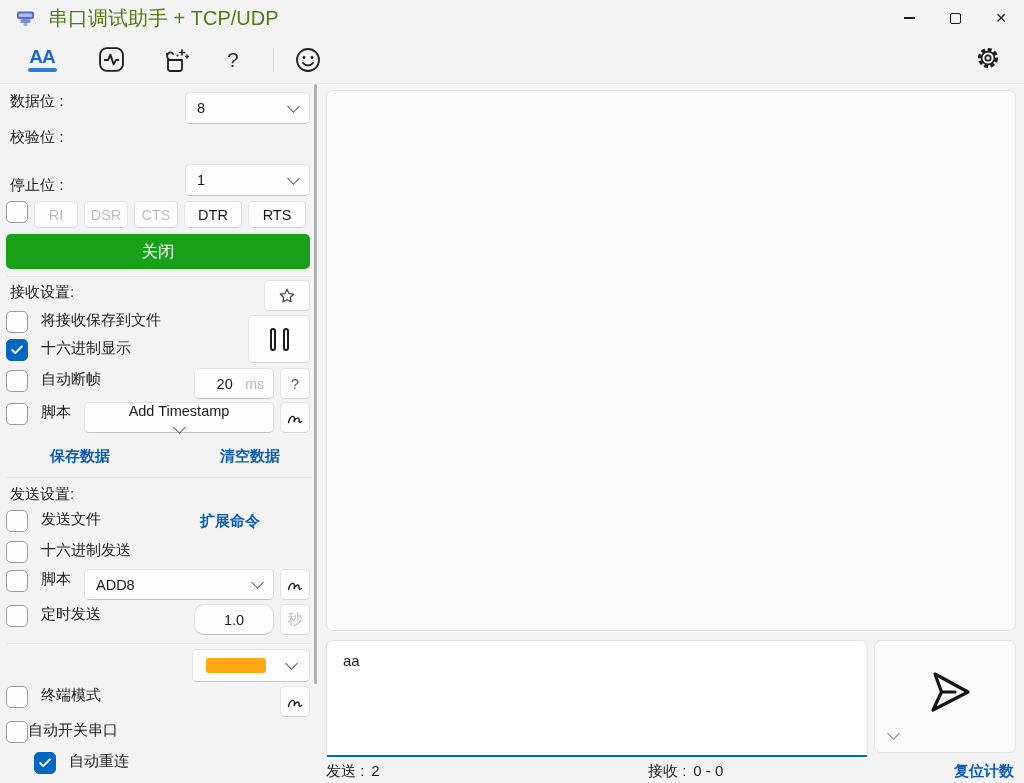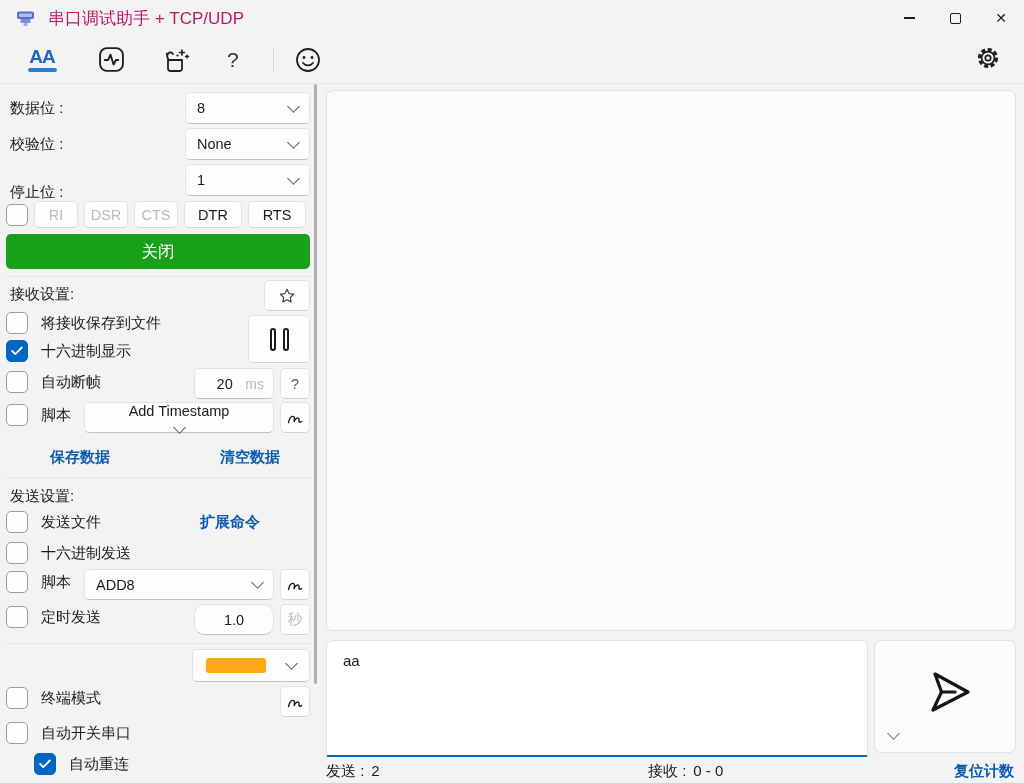--- a/index.html
+++ b/index.html
@@ -3,42 +3,42 @@
 <meta charset="utf-8">
 <style>
   html,body{margin:0;padding:0;}
   body{width:1024px;height:783px;overflow:hidden;background:#f3f3f3;
        font-family:"Liberation Sans","DejaVu Sans",sans-serif;color:#1b1b1b;}
   #app{position:relative;width:1024px;height:783px;background:#f3f3f3;}
 
   
   .titlebar{position:absolute;left:0;top:0;width:1024px;height:36px;display:flex;align-items:center;}
   .titlebar .appicon{margin-left:16px;display:flex;}
-  .titlebar .title{margin-left:13px;font-size:17px;color:#be185d;}
+  .titlebar .title{margin-left:13px;font-size:20px;color:#4d7c0f;}
   .wincontrols{position:absolute;right:0;top:0;height:36px;display:flex;}
   .winbtn{width:46px;height:36px;display:flex;align-items:center;justify-content:center;color:#1b1b1b;}
   .glyph-min{width:11px;height:1.4px;background:#1b1b1b;}
   .glyph-max{width:9px;height:9px;border:1.4px solid #1b1b1b;border-radius:2px;}
   .glyph-close{font-size:14px;line-height:1;}
 
   
   .toolbar{position:absolute;left:0;top:36px;width:1024px;height:48px;display:flex;align-items:center;border-bottom:1px solid #e7e7e7;box-sizing:border-box;}
   .tbtn{display:flex;flex-direction:column;align-items:center;justify-content:center;height:42px;cursor:default;}
   .fonticon{margin-left:22px;width:40px;}
   .fonticon .aa{font-size:19px;font-weight:700;color:#1e66c8;letter-spacing:-1px;line-height:1;}
   .fonticon .bar{width:29px;height:4.5px;border-radius:3px;background:#2b7cd3;margin-top:2px;}
   .tb-gap{margin-left:36px;}
   .help-q{font-size:21px;color:#2f2f2f;font-weight:400;}
   .tb-divider{width:1px;height:24px;background:#d9d9d9;margin-left:34px;}
   .gearwrap{position:absolute;right:24px;top:46px;}
 
   
   .sidebar{position:absolute;left:0;top:84px;width:322px;height:699px;}
   .lbl{font-size:15px;color:#1b1b1b;white-space:nowrap;}
-  .row{position:absolute;display:flex;align-items:center;}
+  .row{position:absolute;display:flex;align-items:flex-start;}
   .sel{background:#fdfdfd;border:1px solid #e2e2e2;border-bottom-color:#c2c2c2;border-radius:5px;
        display:flex;align-items:center;justify-content:space-between;padding:0 11px;font-size:14.5px;box-sizing:border-box;}
   .btn{background:#fdfdfd;border:1px solid #e2e2e2;border-bottom-color:#d2d2d2;border-radius:5px;
        display:flex;align-items:center;justify-content:center;box-sizing:border-box;font-size:14.5px;}
   .chev{width:8px;height:8px;border-right:1.5px solid #5a5a5a;border-bottom:1.5px solid #5a5a5a;
         transform:rotate(45deg);margin-top:-4px;flex:none;}
   .cb{width:20px;height:20px;border:1px solid #9c9c9c;border-radius:5px;background:#fdfdfd;flex:none;
       display:flex;align-items:center;justify-content:center;box-sizing:content-box;}
   .cb.checked{background:var(--accent);border-color:var(--accent);}
   .hr{position:absolute;left:6px;width:306px;height:1px;background:#e7e7e7;}
@@ -145,24 +145,20 @@
       <span class="lbl">数据位 :</span>
     </div>
     <div class="sel" style="position:absolute;left:185px;top:8px;width:125px;height:32px;">
       <span>8</span>
       <span class="chev"></span>
     </div>
 
     <div class="row" style="left:10px;top:44px;height:32px;">
       <span class="lbl">校验位 :</span>
     </div>
-    <div class="sel" style="position:absolute;left:185px;top:44px;width:125px;height:32px;">
-      <span>None</span>
-      <span class="chev"></span>
-    </div>
 
     <div class="row" style="left:10px;top:92px;height:32px;">
       <span class="lbl">停止位 :</span>
     </div>
     <div class="sel" style="position:absolute;left:185px;top:80px;width:125px;height:32px;">
       <span>1</span>
       <span class="chev"></span>
     </div>
 
     <div class="row" style="left:6px;top:117px;height:27px;gap:6px;">
@@ -293,21 +289,21 @@
     <div class="row" style="left:6px;top:602px;height:24px;gap:13px;">
       <span class="cb"></span>
       <span class="lbl">终端模式</span>
     </div>
     <div class="btn" style="position:absolute;left:280px;top:602px;width:30px;height:31px;">
       <svg width="18" height="18" viewBox="0 0 18 18">
         <path d="M2.5 13.5 C4.2 6, 9 5.8, 8.4 10.5 L8 13 C9 8.8, 13.6 7.6, 13 11 C12.6 13.4, 14 14, 15.6 12.4" fill="none" stroke="#1b1b1b" stroke-width="1.4" stroke-linecap="round"></path>
       </svg>
     </div>
 
-    <div class="row" style="left:6px;top:637px;height:24px;gap:13px;">
+    <div class="row" style="left:6px;top:637px;height:24px;gap:0;">
       <span class="cb"></span>
       <span class="lbl">自动开关串口</span>
     </div>
 
     <div class="row" style="left:6px;top:668px;height:24px;gap:13px;padding-left:28px;">
       <span class="cb checked">
         <svg width="12" height="10" viewBox="0 0 12 10">
             <path d="M1.2 5 l3.1 3.1 L10.8 1.5" stroke="#fff" stroke-width="1.9" fill="none" stroke-linecap="round" stroke-linejoin="round"></path>
           </svg>
       </span>

